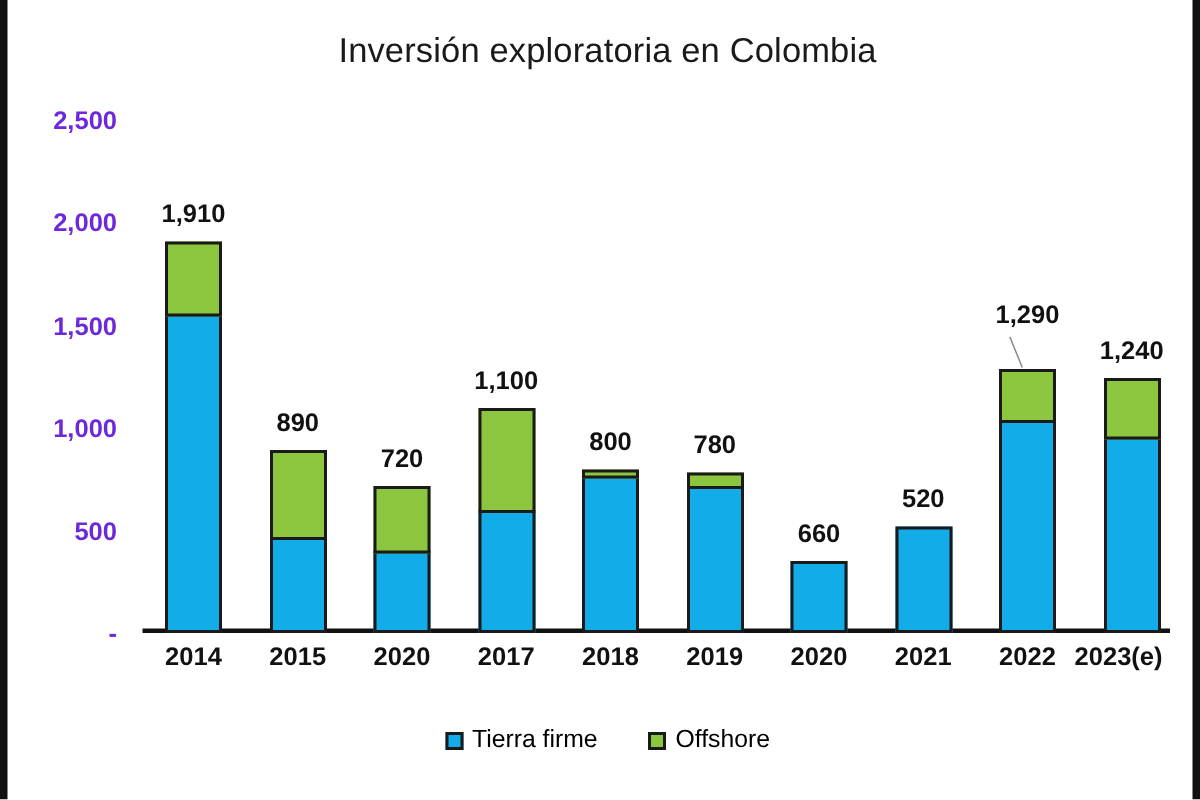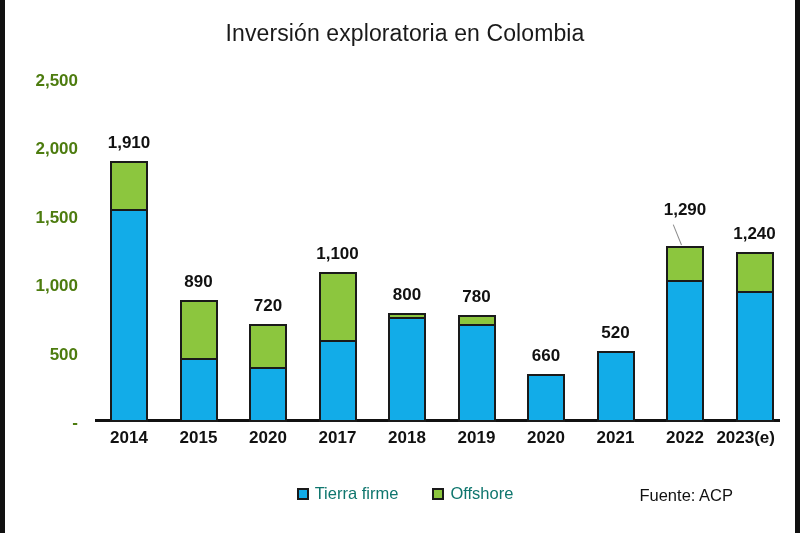--- a/index.html
+++ b/index.html
@@ -47,21 +47,21 @@
     height: 3px;
     background: #111111;
   }
   .ytick {
     position: absolute;
     right: 702px;            
     width: 72px;
     text-align: right;
     font-size: 17px;
     font-weight: bold;
-    color: #4d7c0f;
+    color: #6d28d9;
     white-space: nowrap;
   }
   .bar-group {
     position: absolute;
     bottom: 0;
     width: 38px;
   }
   .seg {
     position: absolute;
     left: 0;
@@ -103,21 +103,21 @@
     display: flex;
     justify-content: center;
     gap: 34px;
     align-items: center;
   }
   .legend-item {
     display: flex;
     align-items: center;
     gap: 6px;
     font-size: 16.5px;
-    color: #0f766e;
+    color: #000000;
   }
   .legend-swatch {
     width: 12px;
     height: 12px;
     border: 2px solid #1a1a1a;
     box-sizing: border-box;
     display: inline-block;
   }
   #source {
     position: absolute;
@@ -215,15 +215,14 @@
       <div class="legend-item">
         <span class="legend-swatch" style="background: rgb(18, 172, 232);"></span>
         <span>Tierra firme</span>
       </div>
       <div class="legend-item">
         <span class="legend-swatch" style="background: rgb(140, 198, 62);"></span>
         <span>Offshore</span>
       </div>
     </div>
 
-  <div id="source">Fuente: ACP</div>
 
 </div>
 
 </body></html>

